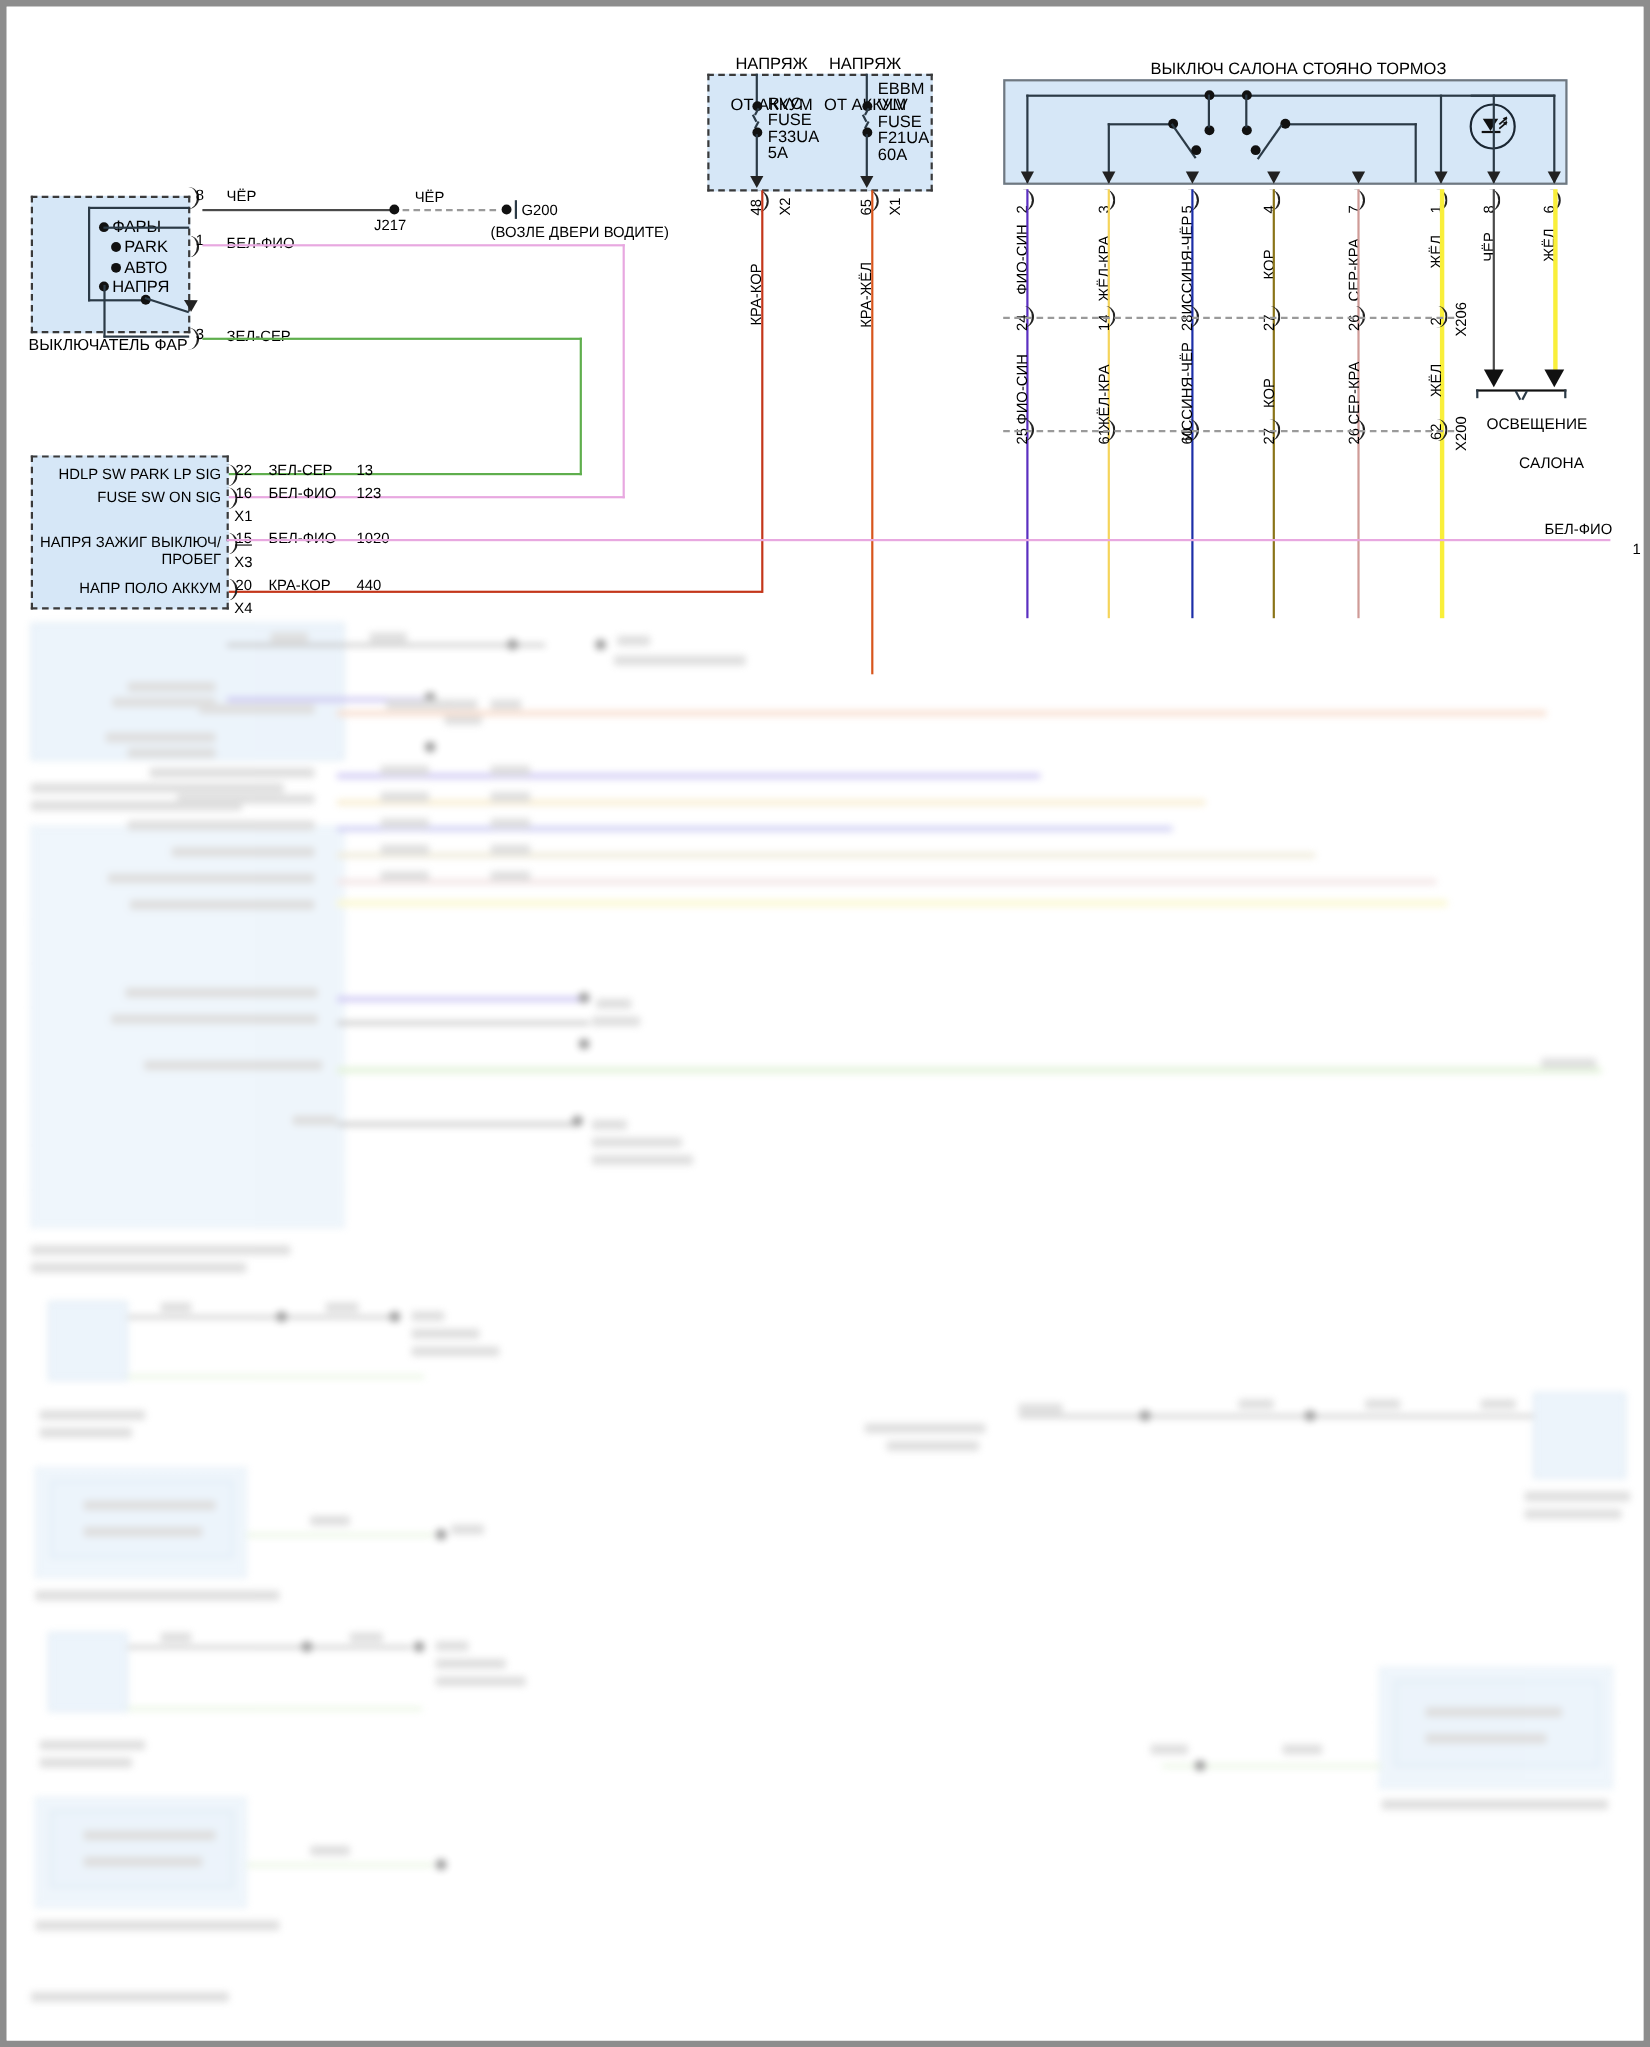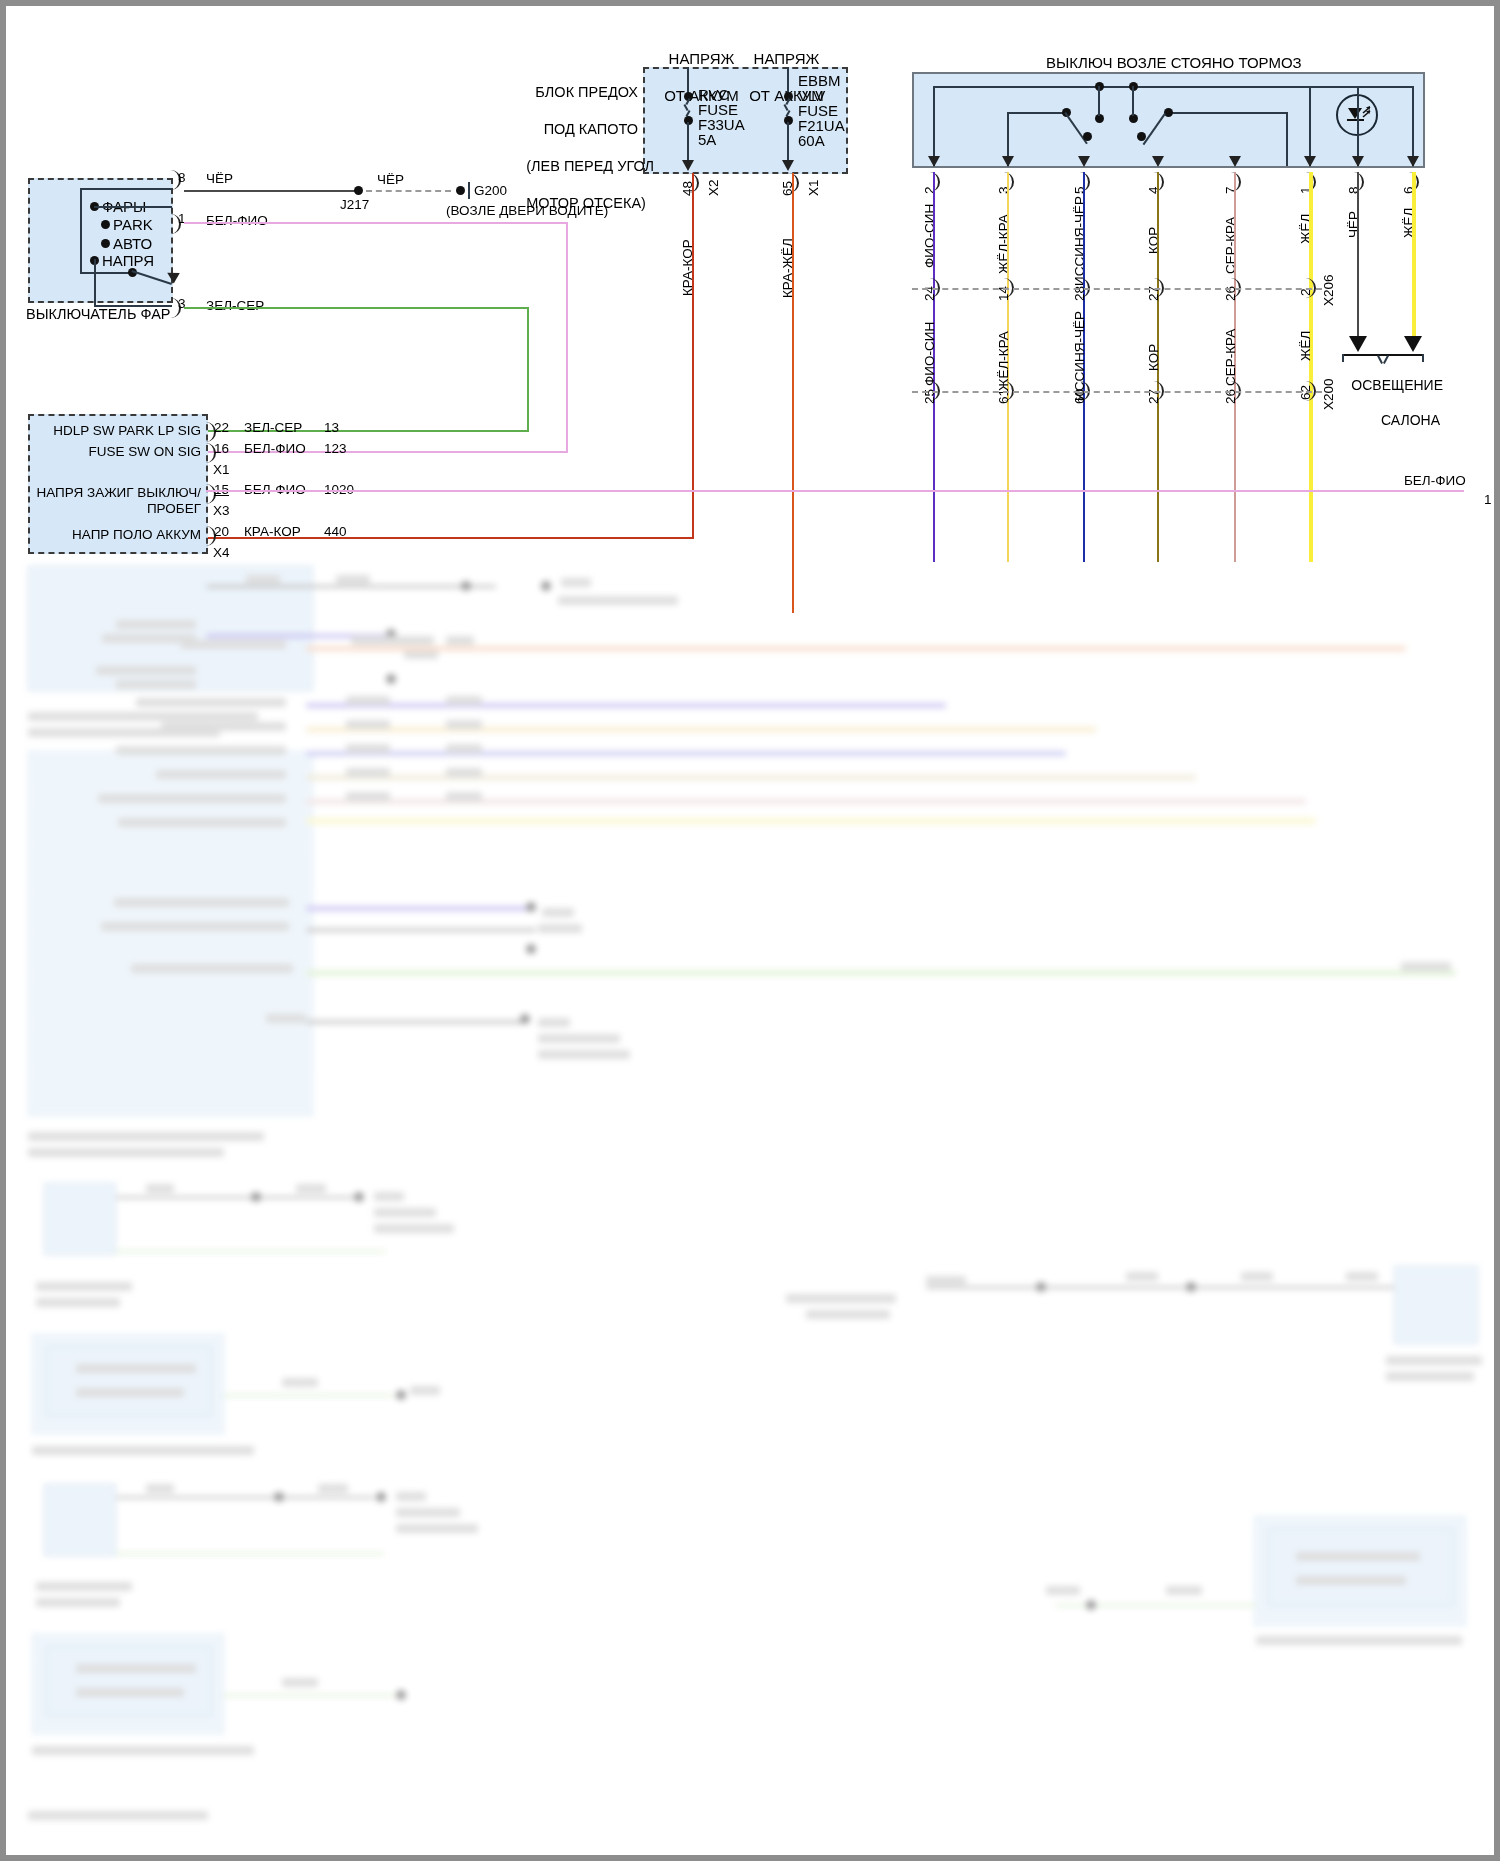--- a/index.html
+++ b/index.html
@@ -178,26 +178,20 @@
     <div class="wire h" style="left:178px; top:216px; width:384px; border-color:#e8a8e0;"></div>
     <div class="wire v" style="left:560px; top:216px; height:231px; border-color:#e8a8e0;"></div>
     <div class="wire h" style="left:200px; top:445px; width:362px; border-color:#e8a8e0;"></div>
 
     <div class="wire h" style="left:178px; top:301px; width:345px; border-color:#5fae4d;"></div>
     <div class="wire v" style="left:521px; top:301px; height:125px; border-color:#5fae4d;"></div>
     <div class="wire h" style="left:200px; top:424px; width:323px; border-color:#5fae4d;"></div>
 
     <div class="box-dash" style="left:637px; top:61px; width:205px; height:107px;"></div>
 
-    <div class="lbl right" style="left:496px; top:58px; width:136px; line-height:1.28; font-size:14.5px;">
-      <span>БЛОК ПРЕДОХ</span><br>
-      <span>ПОД КАПОТО</span><br>
-      <span>(ЛЕВ ПЕРЕД УГОЛ</span><br>
-      <span>МОТОР ОТСЕКА)</span>
-    </div>
 
     <div class="lbl center" style="left:630px; top:25px; width:106px; line-height:1.25;">
       <span>НАПРЯЖ</span><br>
       <span>ОТ АККУМ</span>
     </div>
     <div class="thin" style="left:681px; top:61px; width:2px; height:29px;"></div>
     <div class="dot" style="left:678px; top:86px;"></div>
     <div class="thin" style="left:681px; top:92px; width:2px; height:7px; transform:rotate(28deg);"></div>
     <div class="thin" style="left:679px; top:98px; width:2px; height:7px; transform:rotate(-28deg);"></div>
     <div class="thin" style="left:681px; top:104px; width:2px; height:7px; transform:rotate(28deg);"></div>
@@ -235,21 +229,21 @@
     <div class="vlbl" style="left:674px; top:290px;">КРА-КОР</div>
     <div class="wire v" style="left:686px; top:167px; height:366px; border-color:#c4361a;"></div>
     <div class="wire h" style="left:200px; top:531px; width:487px; border-color:#c4361a;"></div>
 
     <div class="cup" style="left:781px; top:167px;"></div>
     <div class="vlbl" style="left:774px; top:190px;">65</div>
     <div class="vlbl" style="left:800px; top:190px;">X1</div>
     <div class="vlbl" style="left:774px; top:292px;">КРА-ЖЁЛ</div>
     <div class="wire v" style="left:786px; top:167px; height:440px; border-color:#d8551c;"></div>
 
-    <div class="lbl" style="left:1040px; top:48px; font-size:15px;">ВЫКЛЮЧ ВОЗЛЕ СТОЯНО ТОРМОЗ</div>
+    <div class="lbl" style="left:1040px; top:48px; font-size:15px;">ВЫКЛЮЧ САЛОНА СТОЯНО ТОРМОЗ</div>
 
     <div class="box-solid" style="left:906px; top:66px; width:513px; height:96px;"></div>
 
     <div class="thin" style="left:927px; top:80px; width:480px; height:2px;"></div>
     <div class="thin" style="left:927px; top:80px; width:2px; height:80px;"></div>
 
     <div class="dot" style="left:1089px; top:76px;"></div>
     <div class="dot" style="left:1089px; top:108px;"></div>
     <div class="thin" style="left:1092px; top:80px; width:2px; height:30px;"></div>
 

